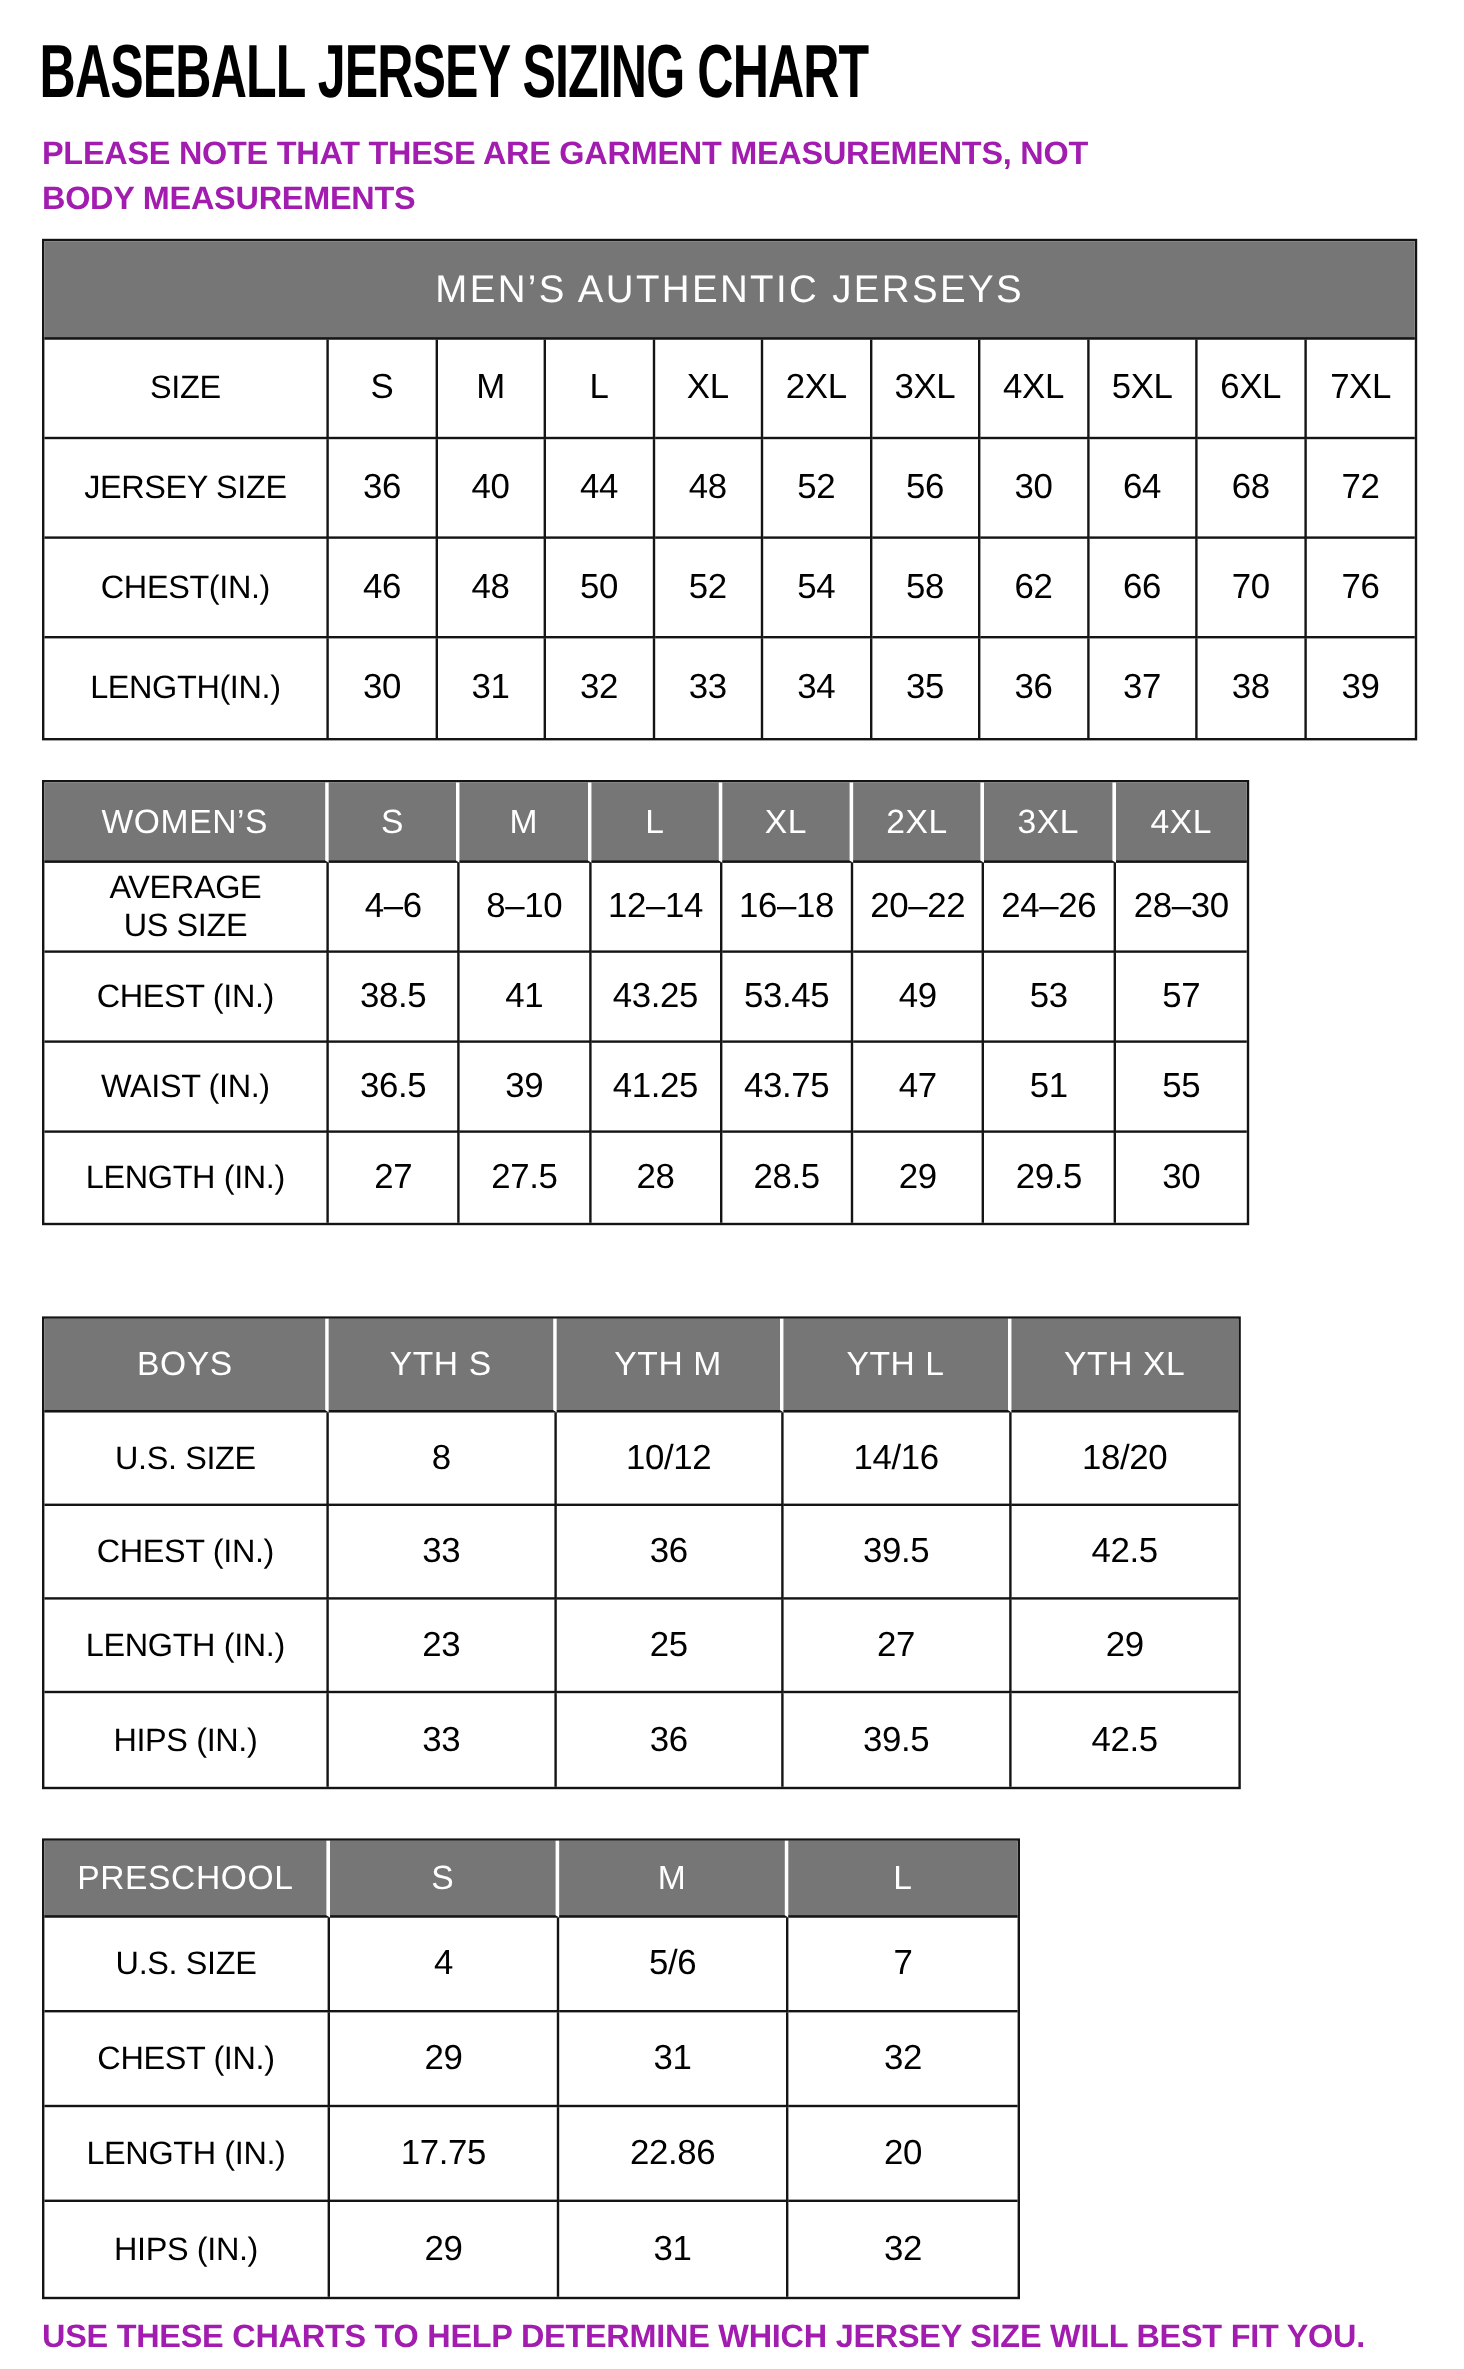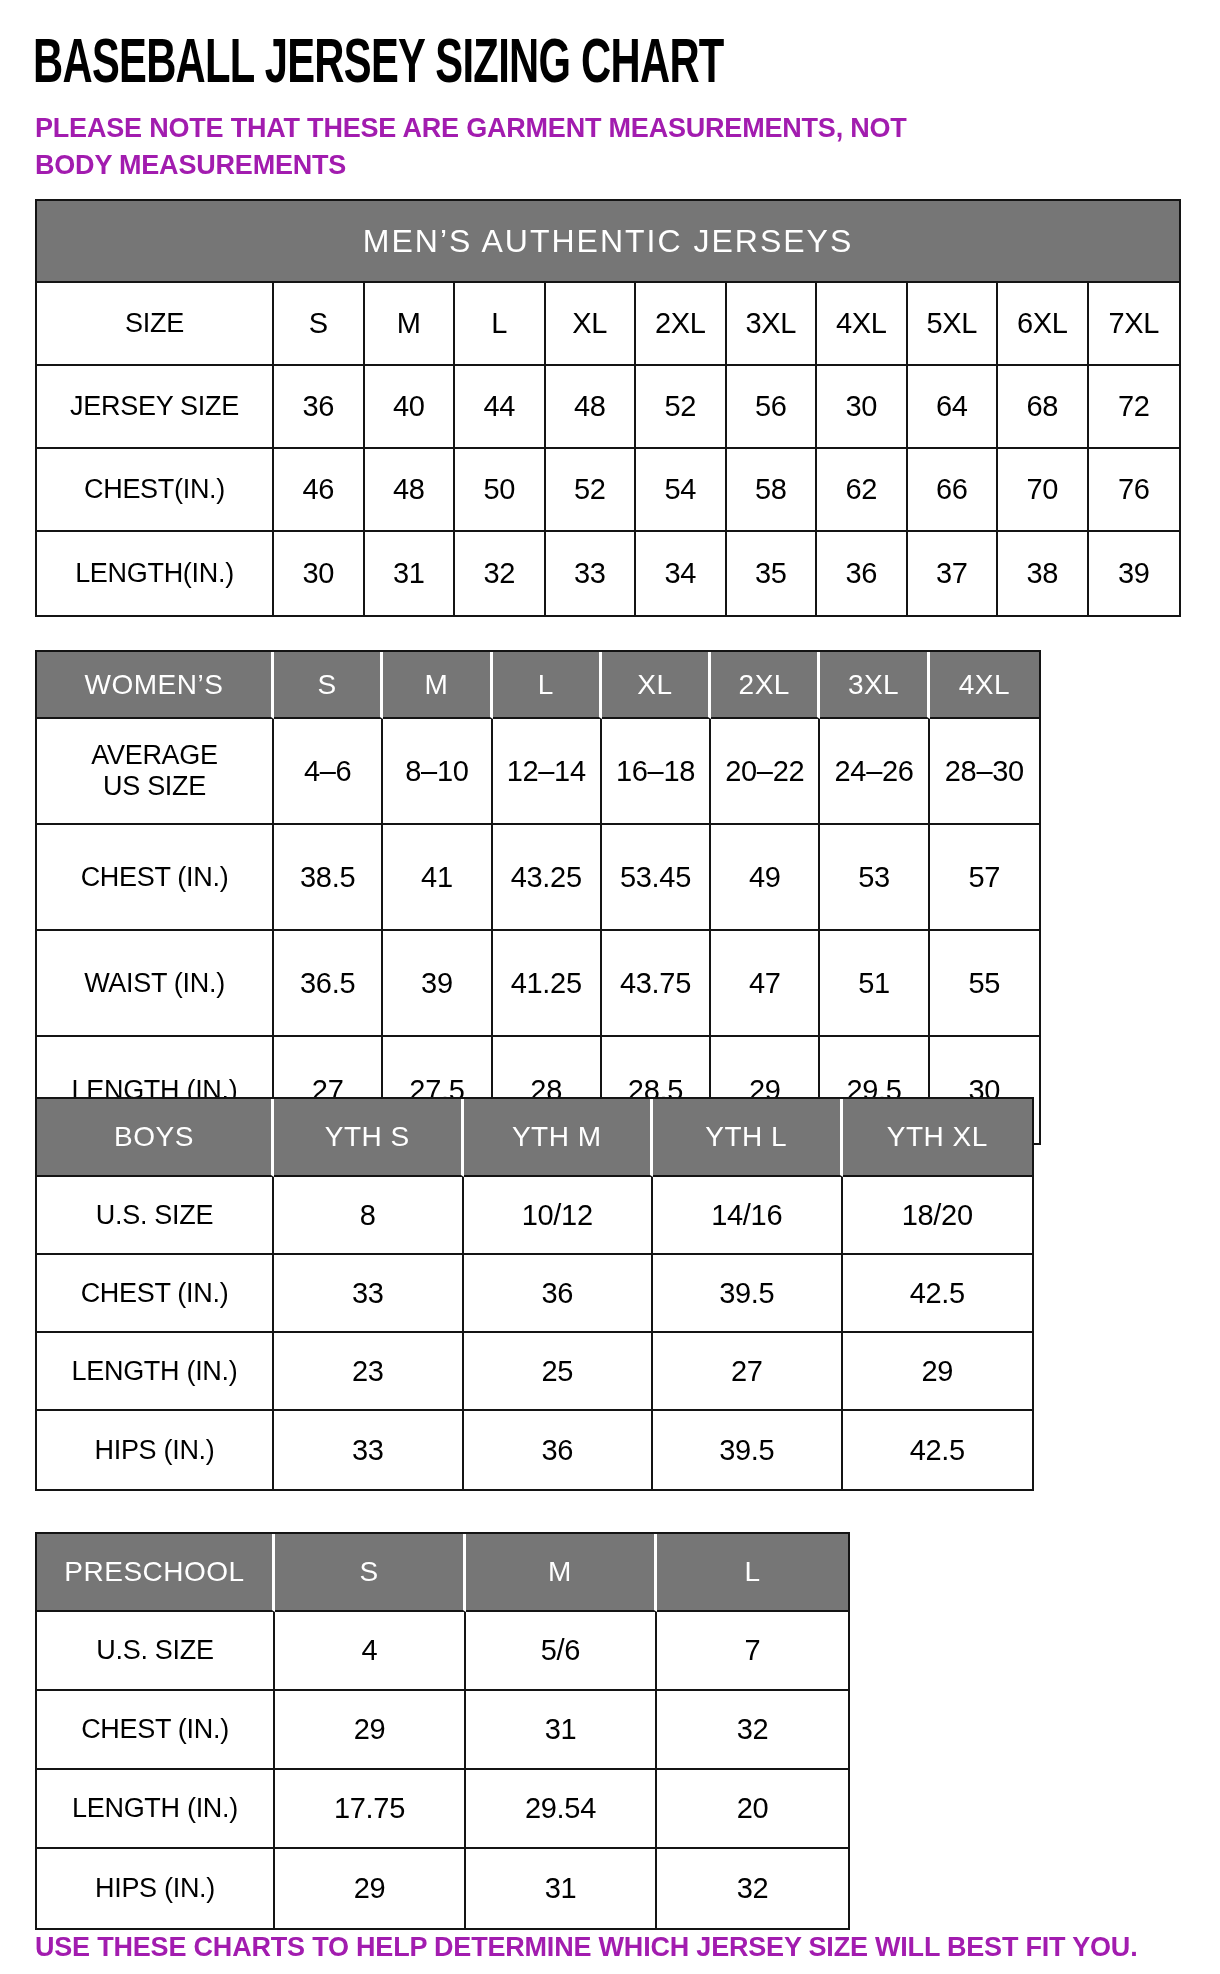--- a/index.html
+++ b/index.html
@@ -37,23 +37,23 @@
   table.sizing th{
     background:#767676;color:#ffffff;font-weight:normal;
     text-align:center;vertical-align:middle;
     border-right:3px solid #ffffff;border-bottom:2px solid #141414;
     font-size:28px;letter-spacing:0.5px;padding:0 12px;
   }
   table.sizing th:last-child{border-right:none;}
   table.sizing th.banner{font-size:32px;letter-spacing:2px;border-right:none;}
   
   .t-mens thead tr{height:82px;}      .t-mens tbody tr{height:83px;}
-  .t-womens thead tr{height:67px;}    .t-womens tbody tr{height:106px;}
+  .t-womens thead tr{height:67px;}    .t-womens tbody tr{height:75px;}
   .t-boys thead tr{height:78px;}      .t-boys tbody tr{height:78px;}
-  .t-preschool thead tr{height:78px;} .t-preschool tbody tr{height:79px;}
+  .t-preschool thead tr{height:64px;} .t-preschool tbody tr{height:79px;}
   
   .t-womens tbody tr:first-child td.label .lbl{
     display:inline-block;max-width:150px;line-height:1.15;
   }
   #tbl-mens{left:35px;top:199px;}
   #tbl-womens{left:35px;top:650px;}
   #tbl-boys{left:35px;top:1097px;border-radius:18px;}
   #tbl-preschool{left:35px;top:1532px;}
 </style>
 </head>
@@ -284,21 +284,21 @@
         </tr>
         <tr>
           <td class="label"><span class="lbl">CHEST (IN.)</span></td>
           <td>29</td>
           <td>31</td>
           <td>32</td>
         </tr>
         <tr>
           <td class="label"><span class="lbl">LENGTH (IN.)</span></td>
           <td>17.75</td>
-          <td>29.54</td>
+          <td>22.86</td>
           <td>20</td>
         </tr>
         <tr>
           <td class="label"><span class="lbl">HIPS (IN.)</span></td>
           <td>29</td>
           <td>31</td>
           <td>32</td>
         </tr>
       </tbody>
     </table>

